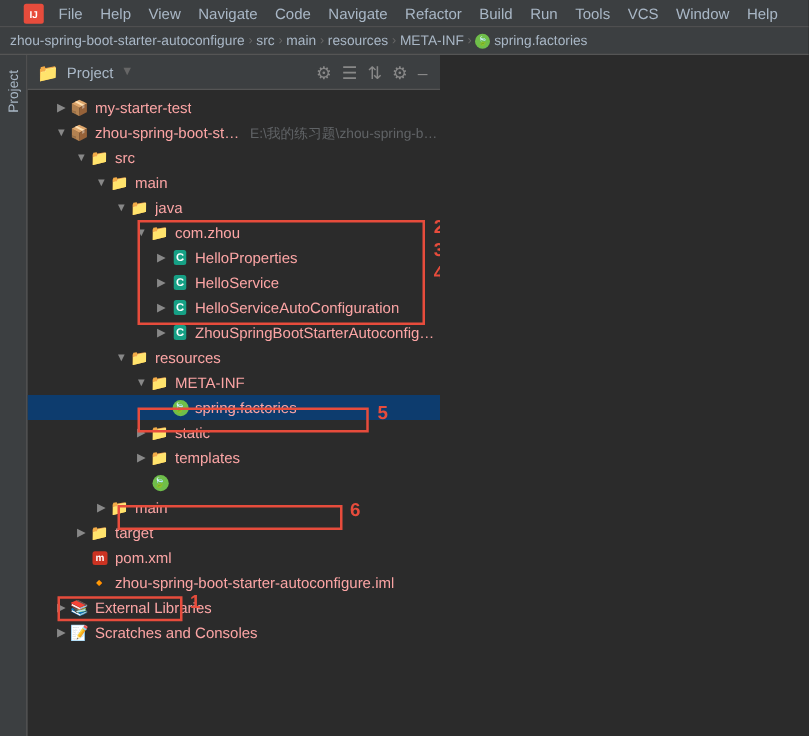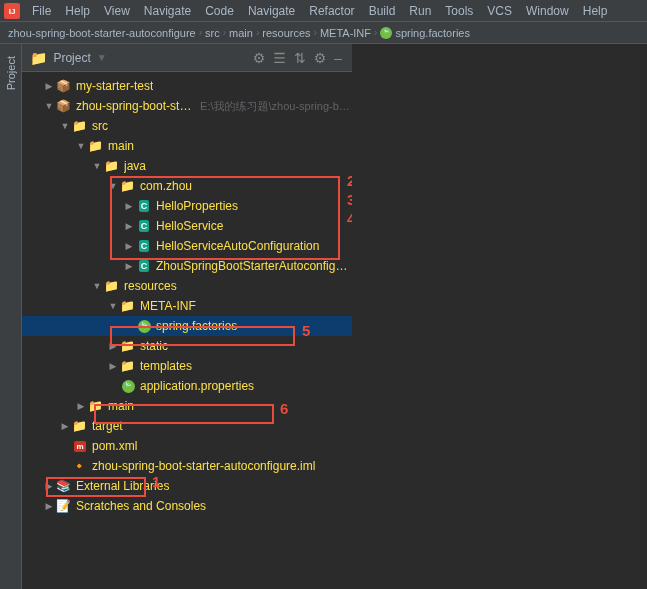--- a/index.html
+++ b/index.html
@@ -14,20 +14,21 @@
     }
 
     
     .menubar {
       background: #3c3f41;
       height: 22px;
       display: flex;
       align-items: center;
       padding: 0 4px;
       border-bottom: 1px solid #555;
+      justify-content: center;
     }
     .menubar-logo {
       width: 16px;
       height: 16px;
       margin-right: 6px;
       background: #e74c3c;
       border-radius: 2px;
       display: flex;
       align-items: center;
       justify-content: center;
@@ -161,21 +162,21 @@
       height: 16px;
       flex-shrink: 0;
       margin-right: 4px;
       display: inline-flex;
       align-items: center;
       justify-content: center;
       font-size: 11px;
     }
     .tree-label {
       font-size: 12px;
-      color: #fde047;
+      color: #fca5a5;
       overflow: hidden;
       text-overflow: ellipsis;
     }
     .icon-spring-factories {
       background: #6fbe4a;
       border-radius: 50%;
       width: 12px;
       height: 12px;
       display: inline-flex;
       align-items: center;
@@ -460,21 +461,20 @@
         <div class="tree-item">
           <span class="tree-indent"></span>
           <span class="tree-indent"></span>
           <span class="tree-indent"></span>
           <span class="tree-indent"></span>
           <span class="tree-indent"></span>
           <span class="tree-arrow"></span>
           <span class="tree-icon">
             <span style="background:#6fbe4a;border-radius:50%;width:13px;height:13px;display:inline-flex;align-items:center;justify-content:center;font-size:8px;color:white;">🍃</span>
           </span>
-          <span class="tree-label">application.properties</span>
         </div>
         <div class="tree-item">
           <span class="tree-indent"></span>
           <span class="tree-indent"></span>
           <span class="tree-indent"></span>
           <span class="tree-arrow">▶</span>
           <span class="tree-icon">
             <span style="color:#7a9cc4;font-size:12px;">📁</span>
           </span>
           <span class="tree-label">main</span>

